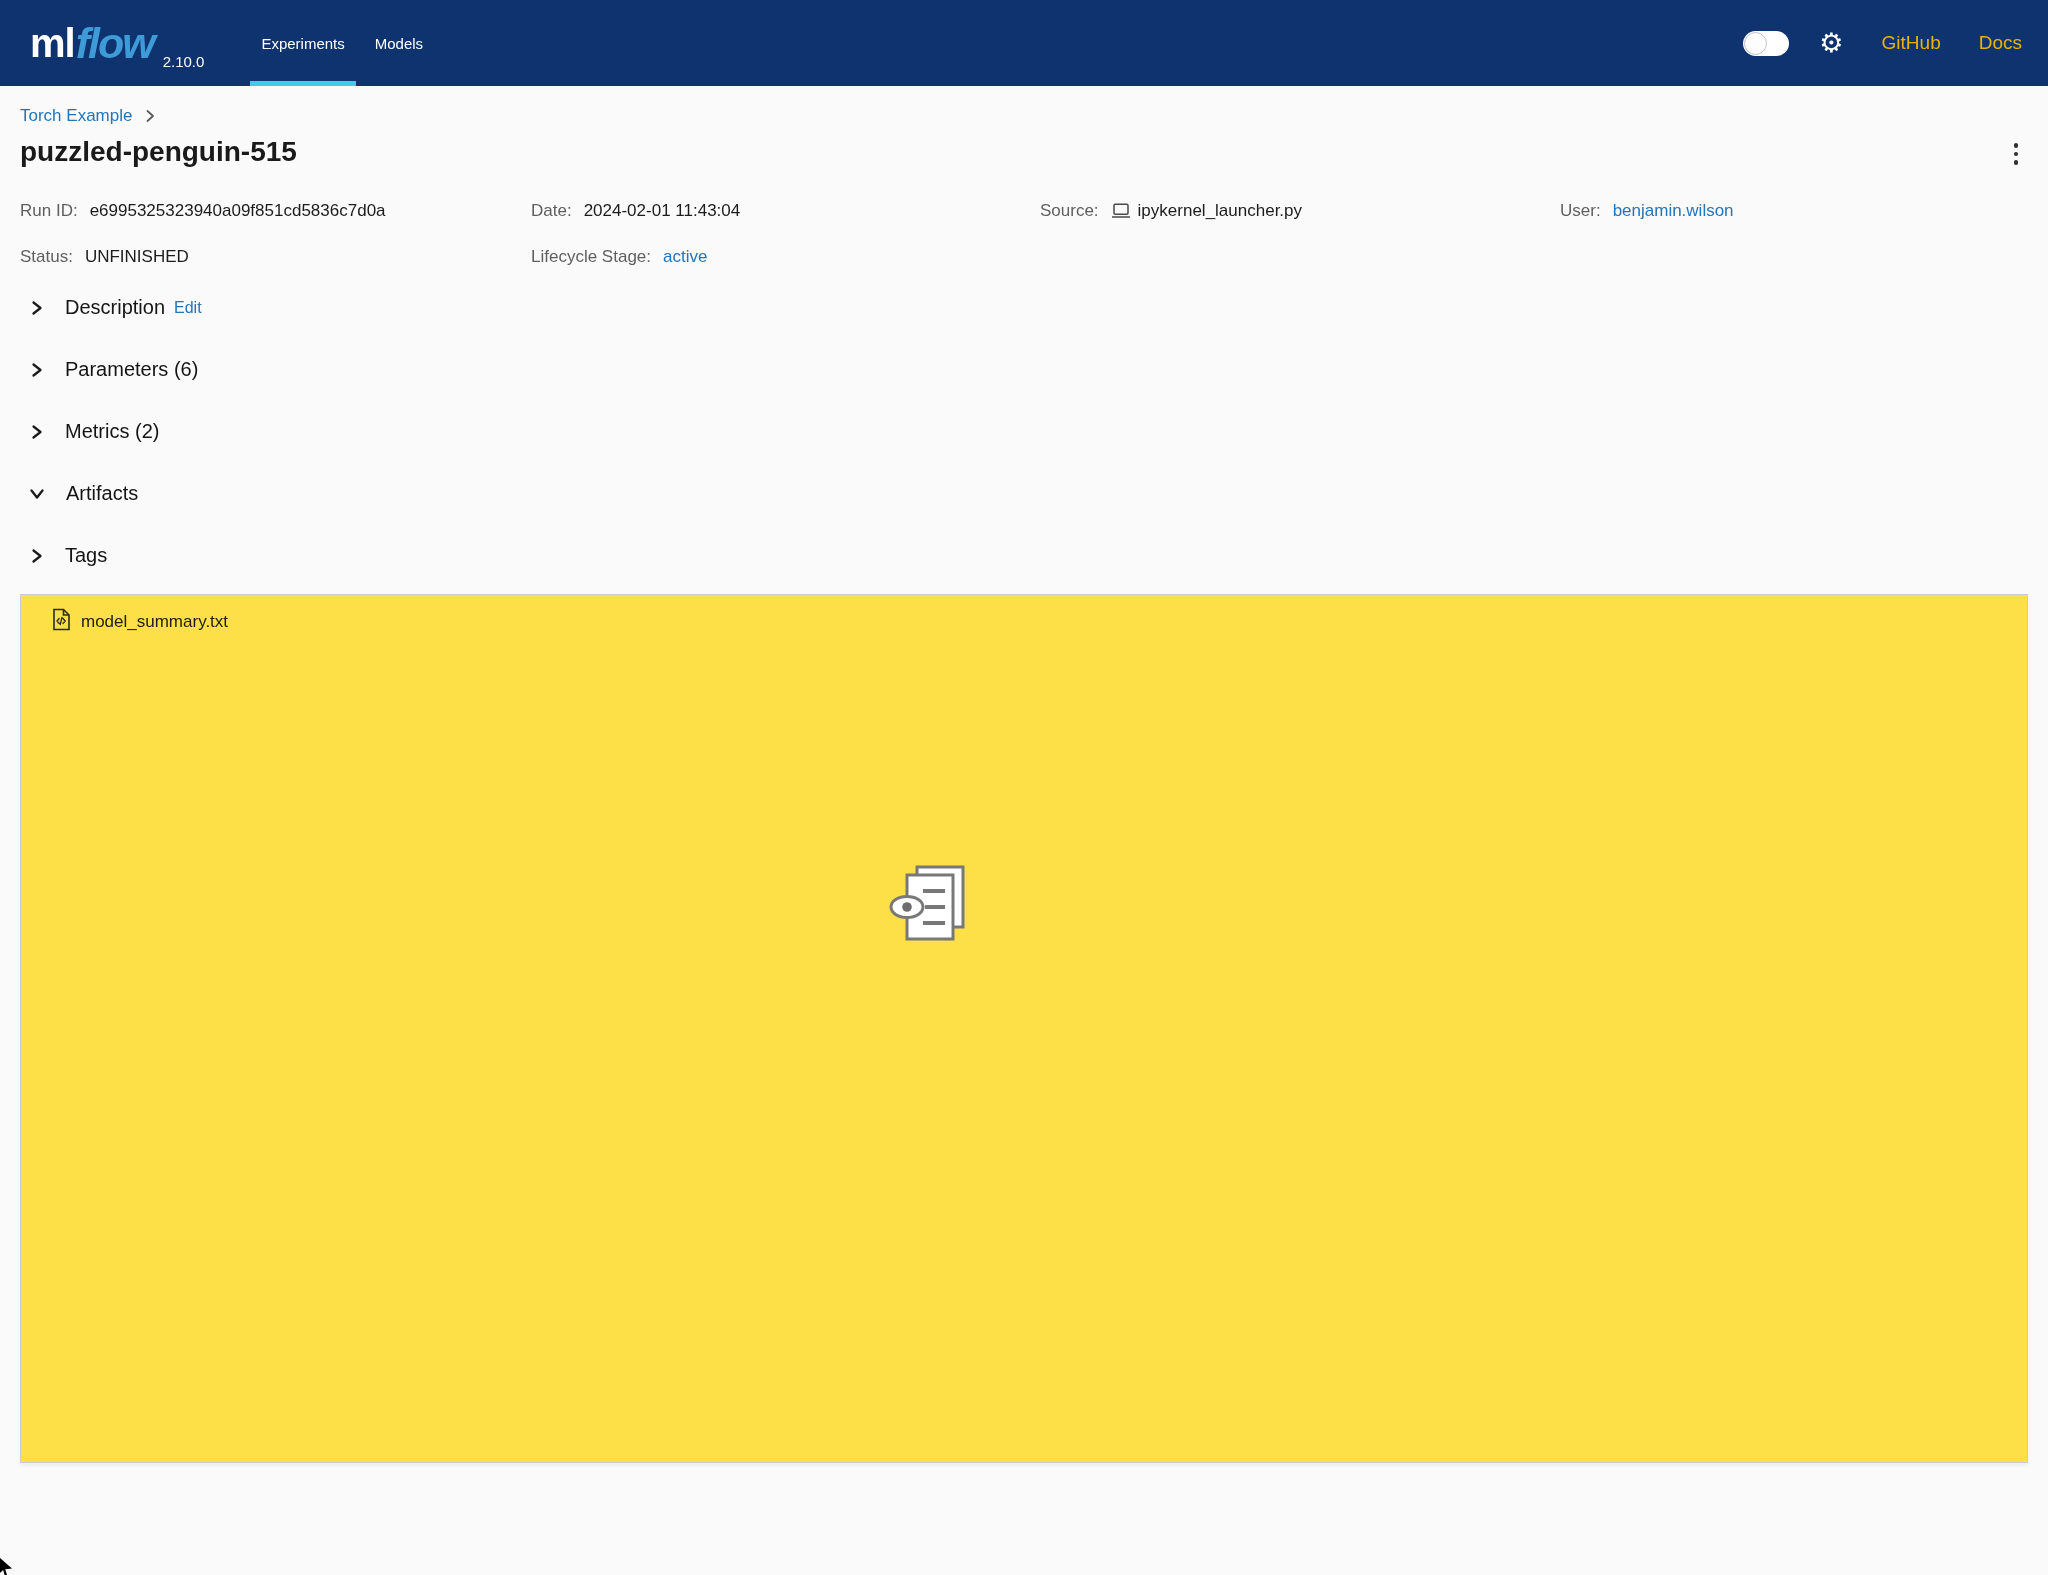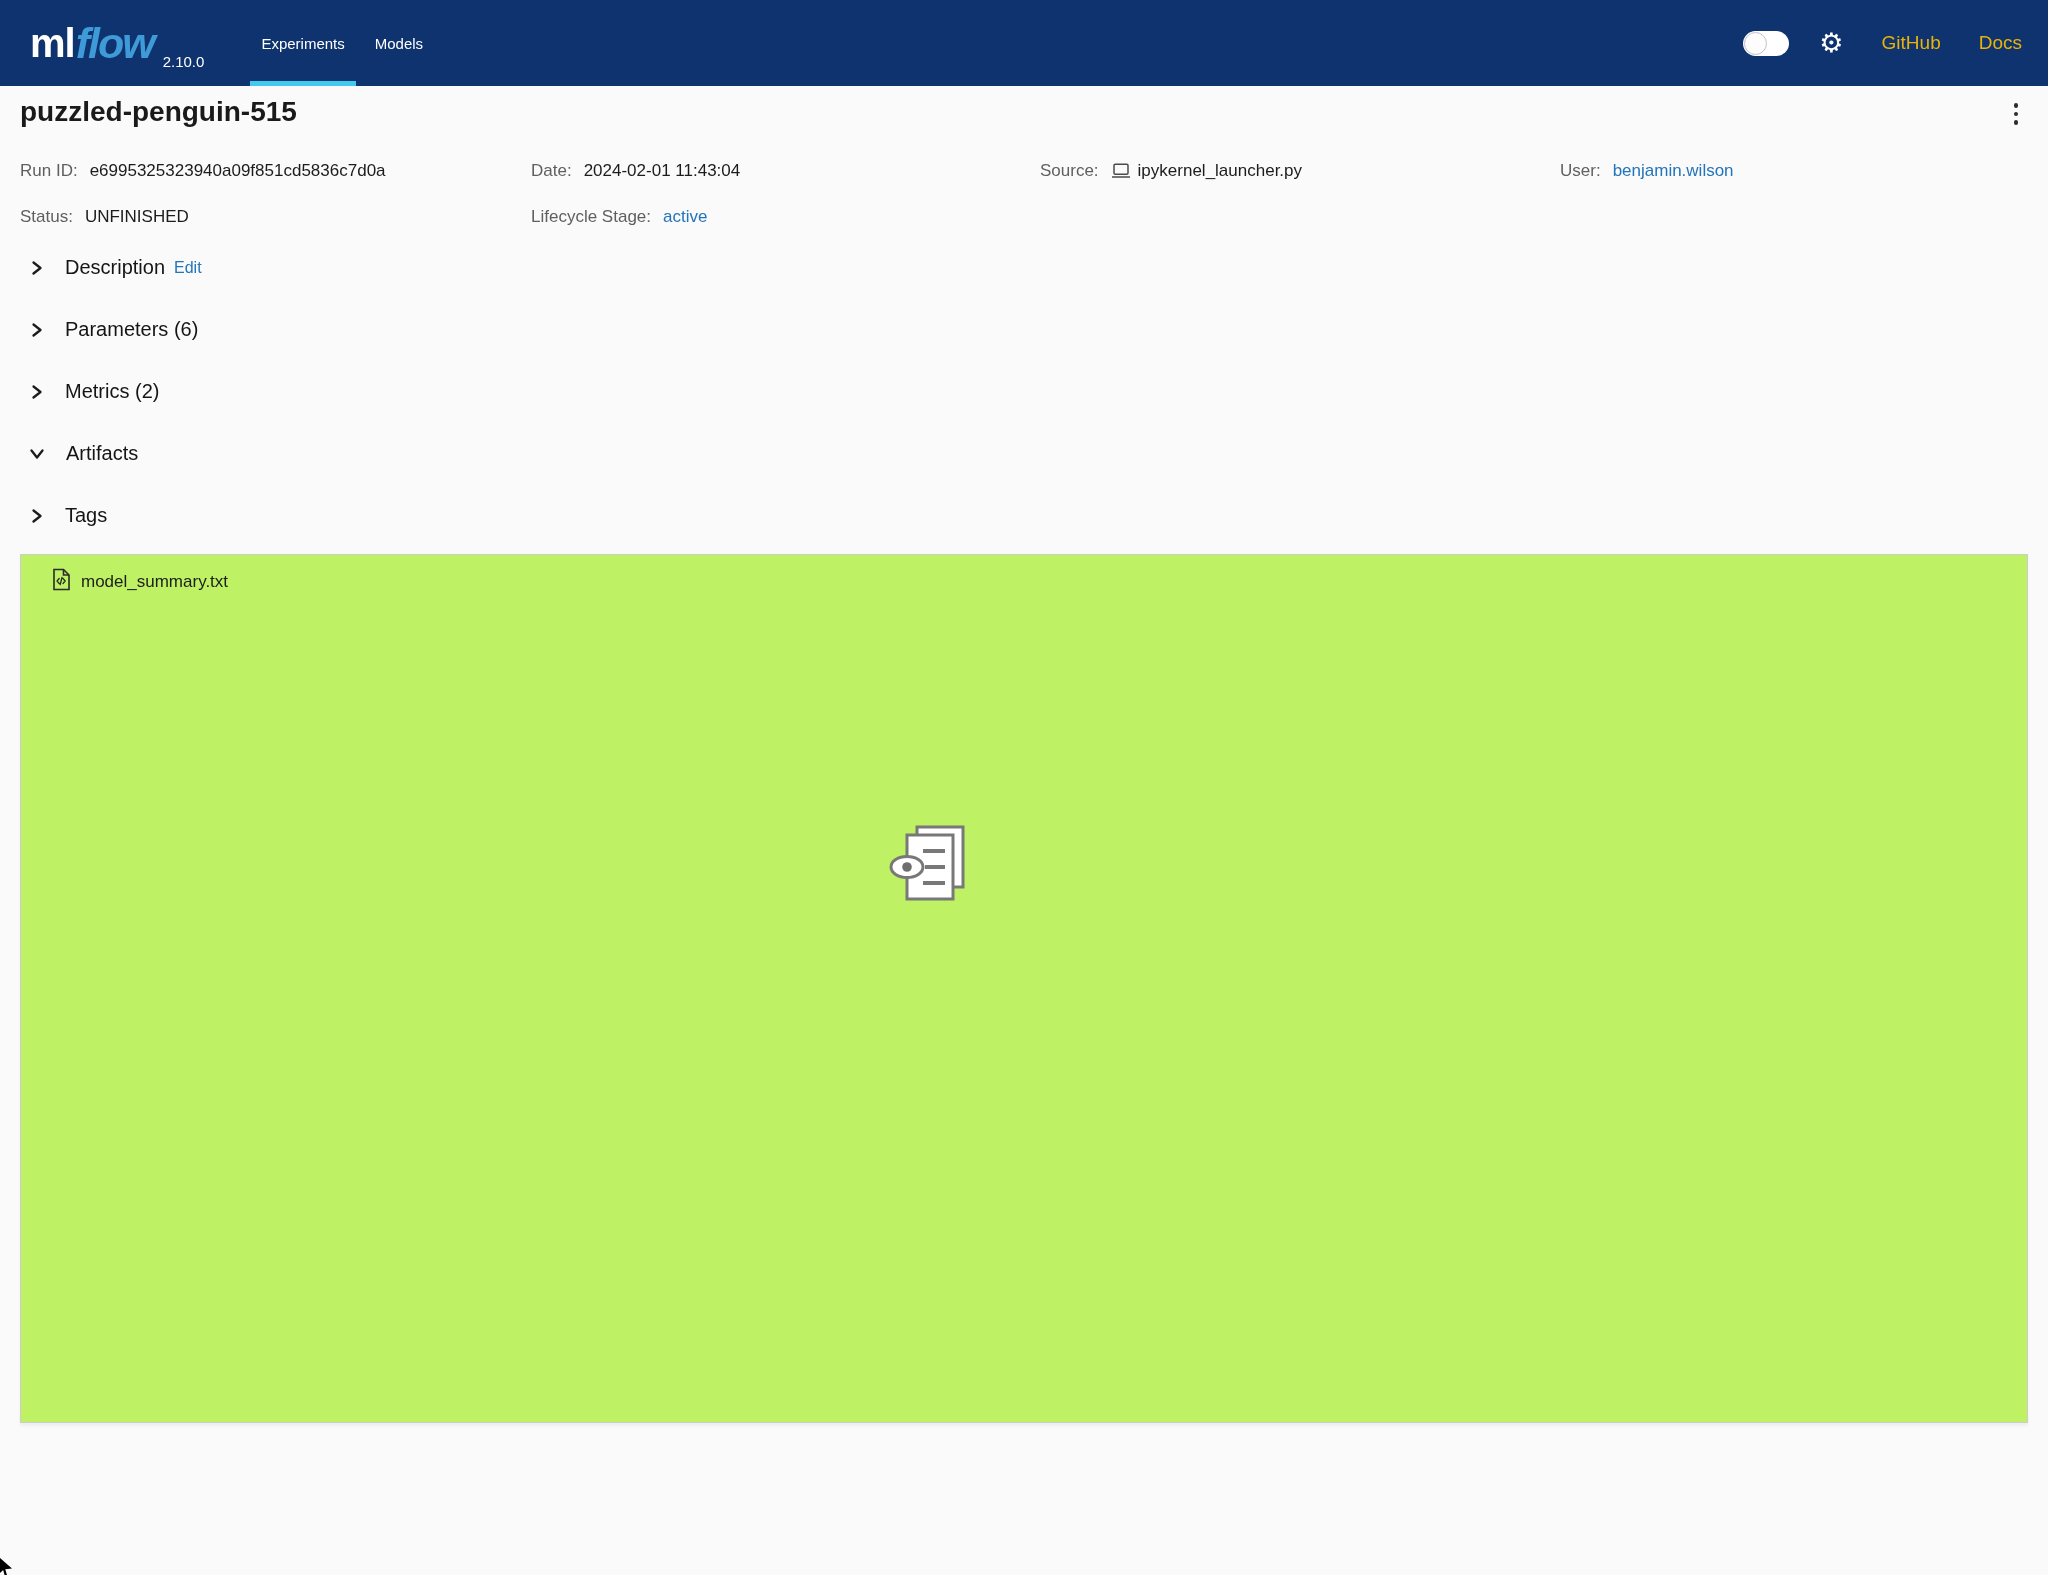--- a/index.html
+++ b/index.html
@@ -76,21 +76,21 @@
     padding-left: 9px; gap: 21px; cursor: pointer;
   }
   .section-label { font-size: 20px; color: #151515; }
   .edit-link { font-size: 16px; color: #2374bb; cursor: pointer; }
   .chev { display: inline-flex; }
 
   
   .artifacts-panel {
     margin-top: 7px;
     height: 869px;
-    background: #bef264;
+    background: #fde047;
     border: 1px solid #cccccc;
     position: relative;
     box-shadow: 0 3px 3px rgba(0,0,0,0.05);
   }
   .file-row {
     display: flex; align-items: center; gap: 10px;
     padding: 13px 0 0 31px; font-size: 17px; color: #1d1d1d; cursor: pointer;
     width: fit-content;
   }
   .preview {
@@ -124,20 +124,28 @@
       <div class="theme-knob"></div>
     </div>
     <span class="gear">⚙</span>
     <span class="nav-link">GitHub</span>
     <span class="nav-link">Docs</span>
   </div>
 </header>
 
 <main class="main">
 
+  <div class="breadcrumb">
+    <a class="breadcrumb-link">Torch Example</a>
+    <span class="chev">
+      <svg width="10" height="14" viewBox="0 0 10 14">
+          <path d="M2.5 2 L8 7 L2.5 12" fill="none" stroke="#5a5a5a" stroke-width="1.8" stroke-linecap="round" stroke-linejoin="round"></path>
+        </svg>
+    </span>
+  </div>
 
   <div class="title-row">
     <h1 class="run-title">puzzled-penguin-515</h1>
     <div class="kebab">
         <i></i>
         <i></i>
         <i></i>
       </div>
   </div>
 

